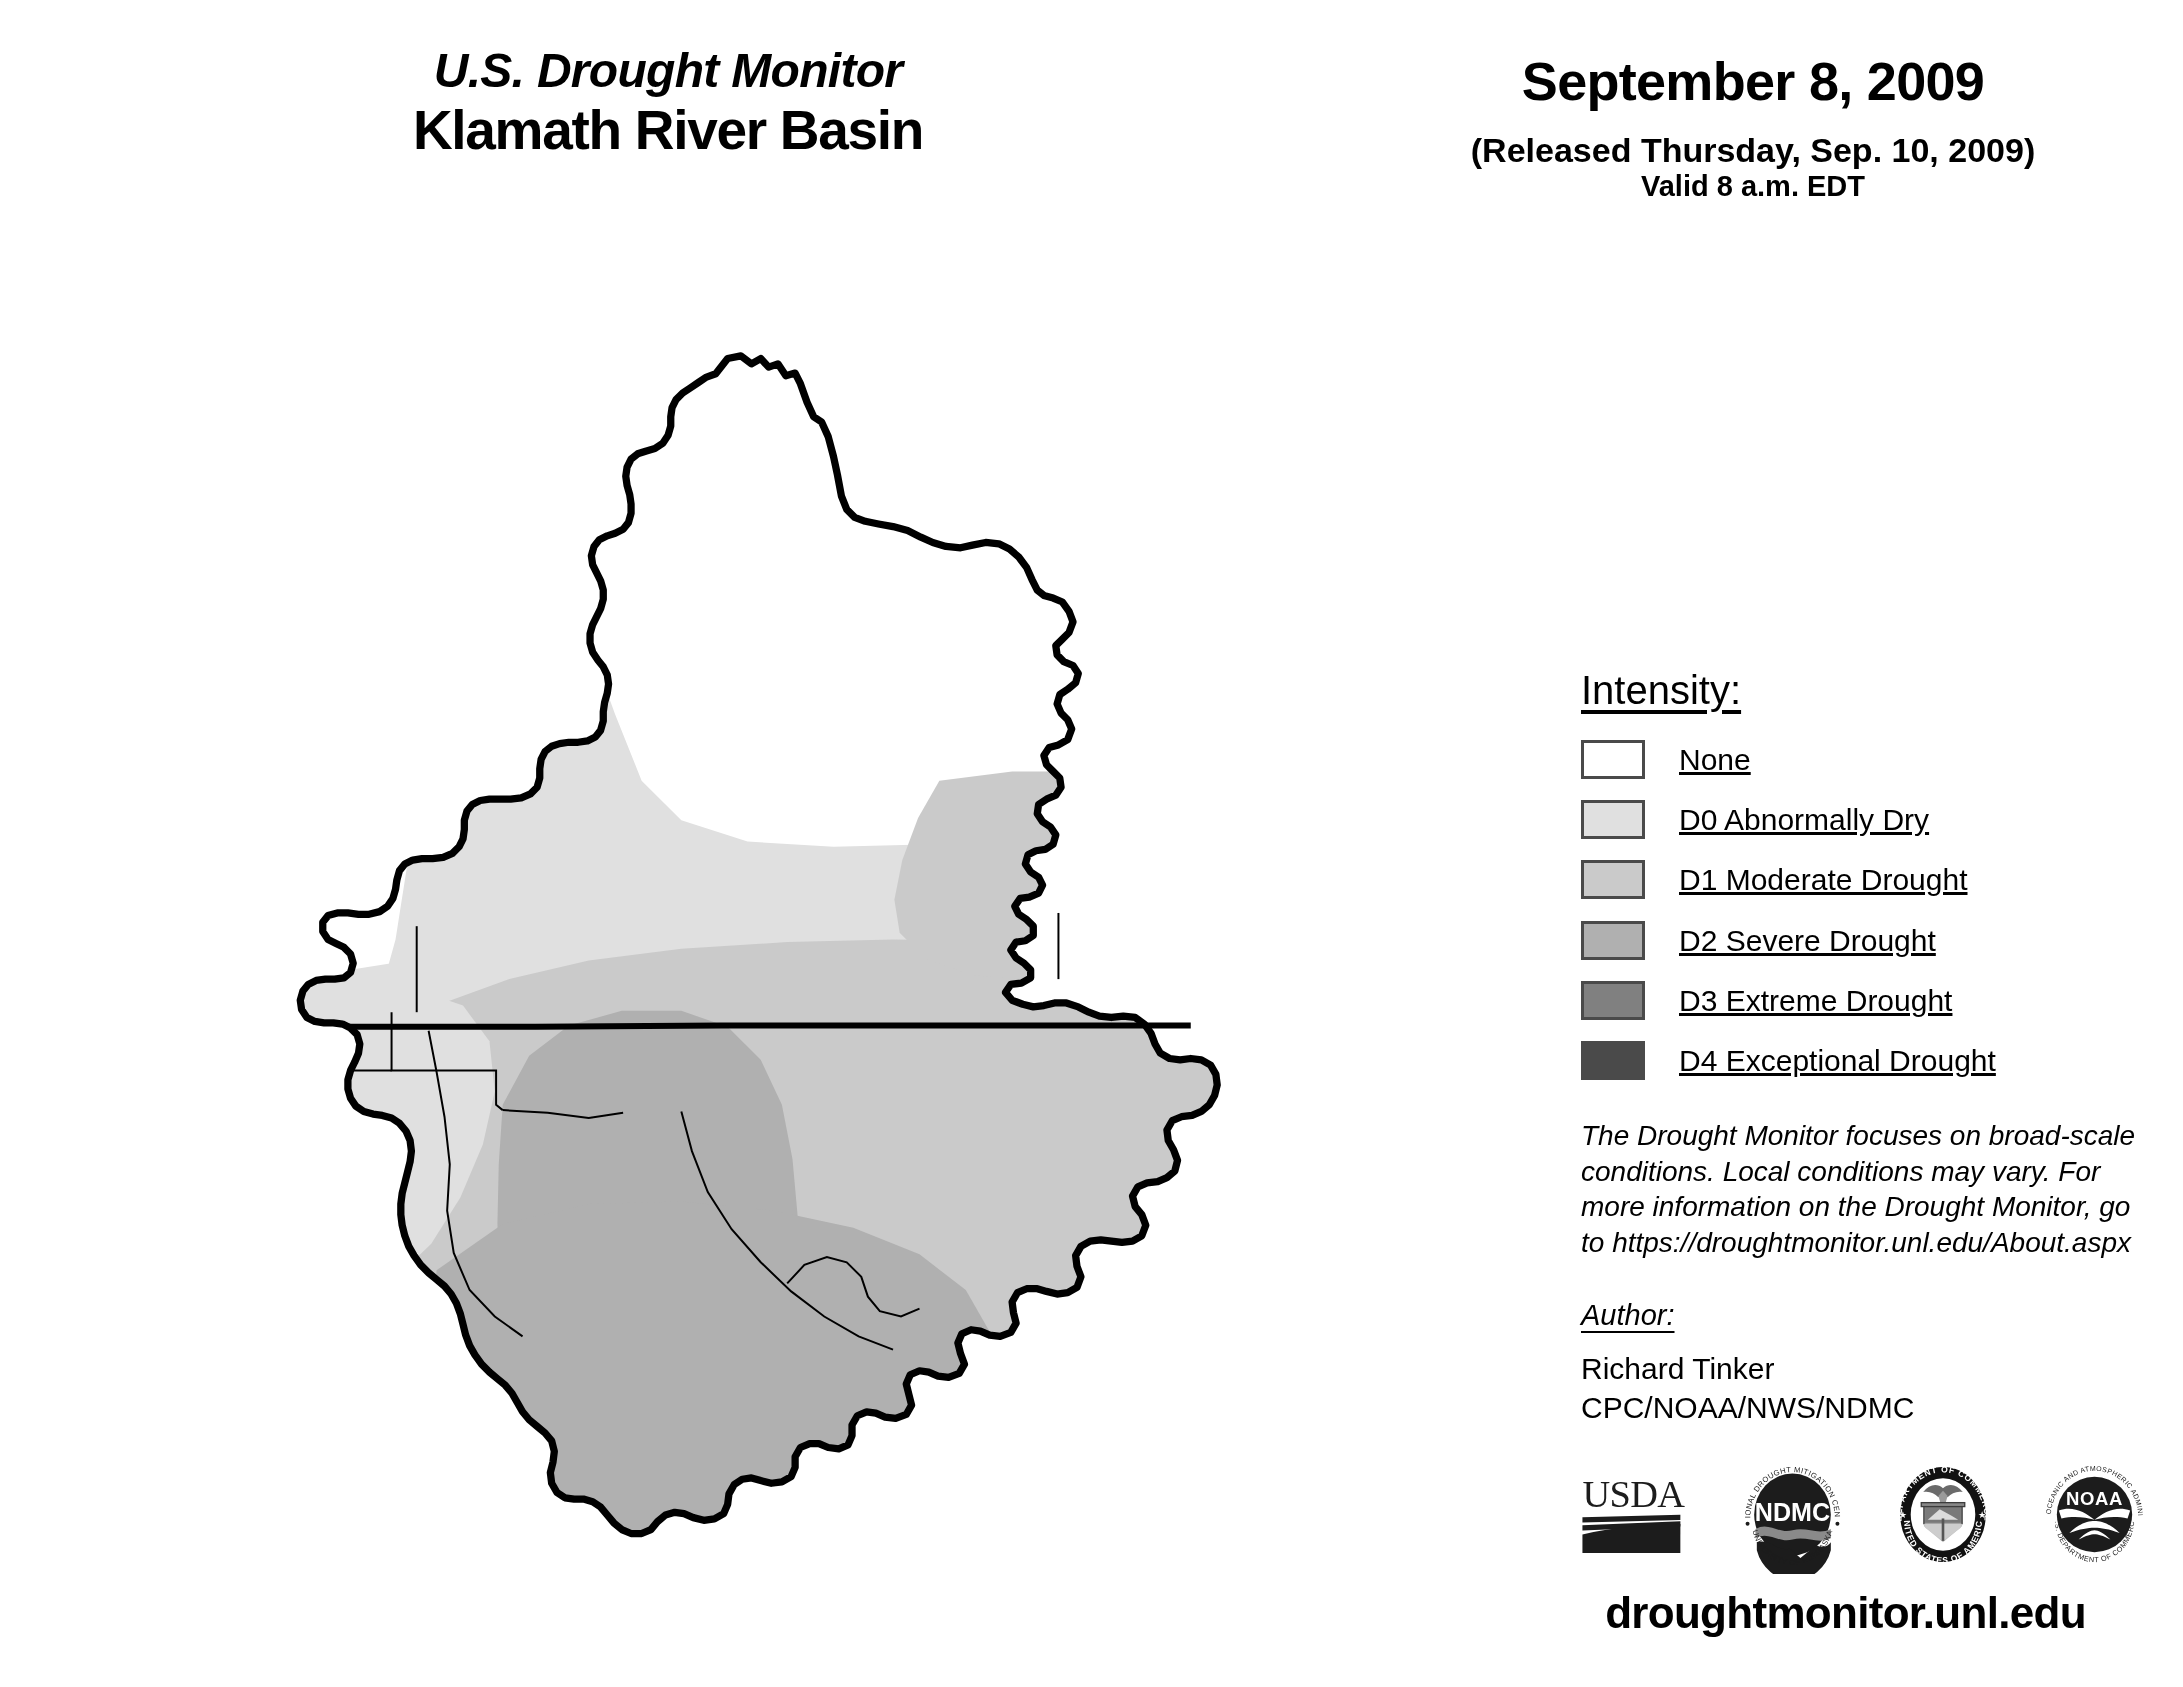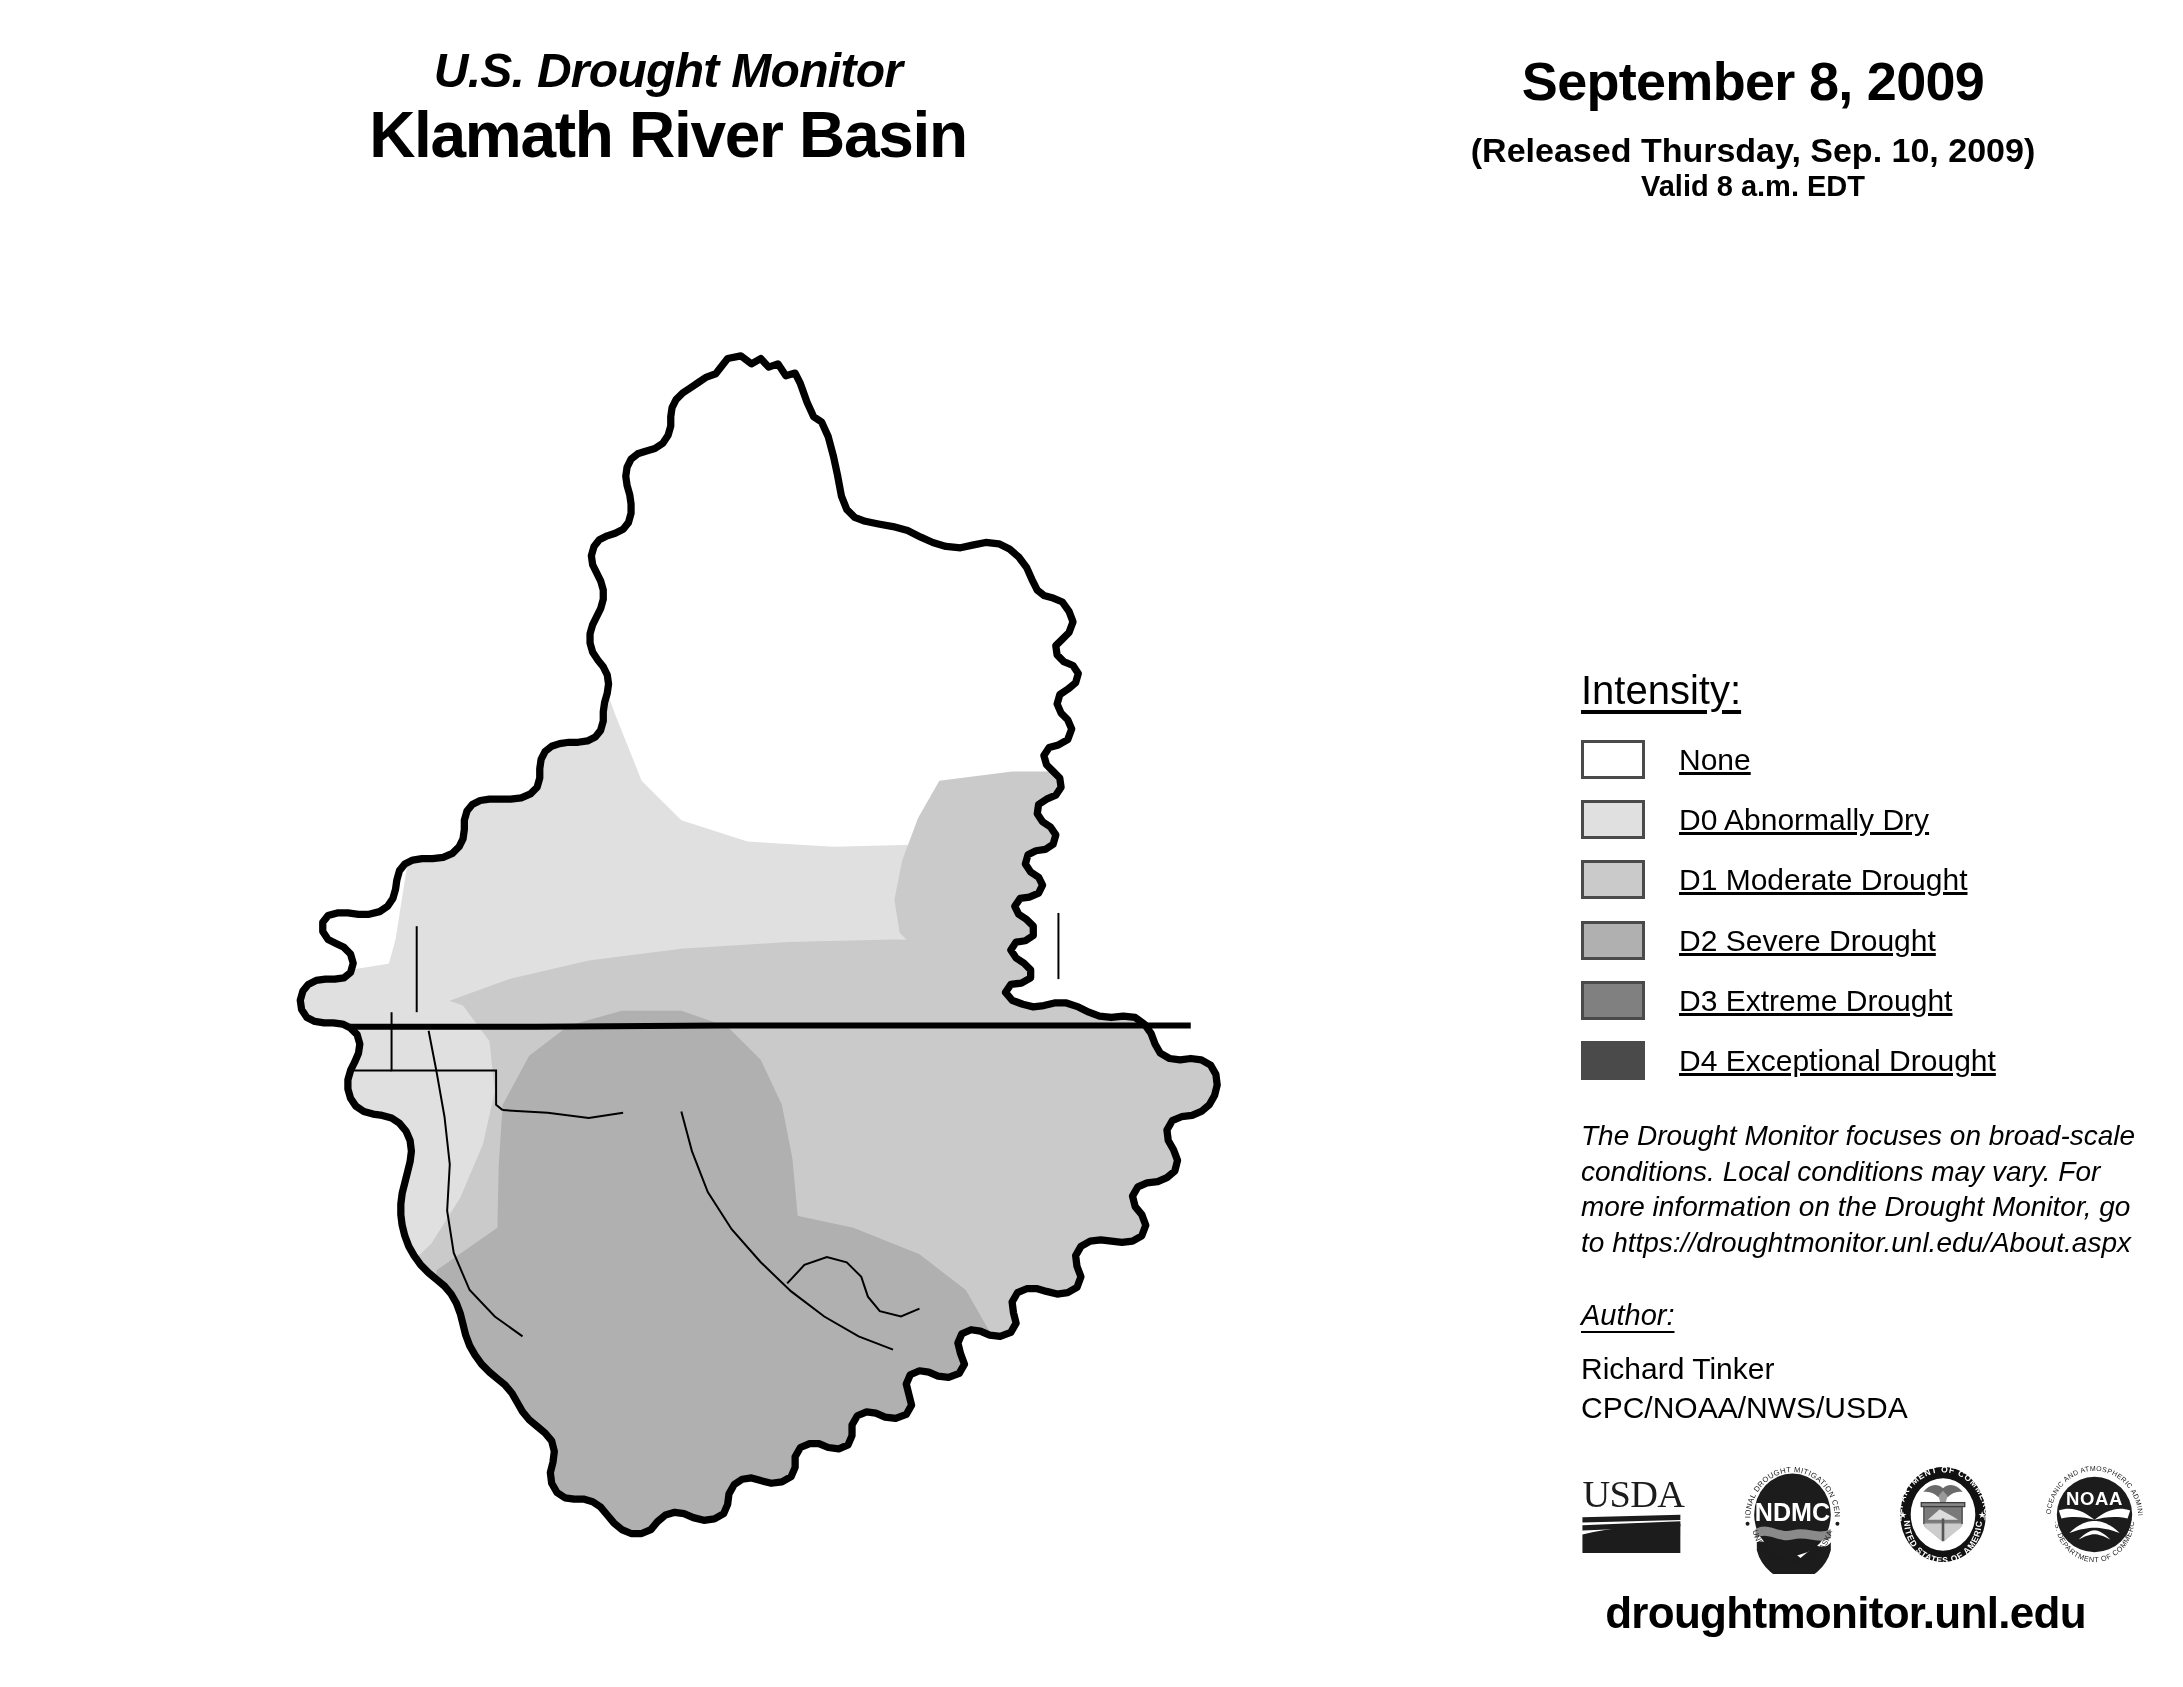--- a/index.html
+++ b/index.html
@@ -26,21 +26,21 @@
   }
   #title-small {
     font-size: 48px;
     font-weight: bold;
     font-style: italic;
     line-height: 1.05;
     letter-spacing: -0.7px;
     white-space: nowrap;
   }
   #title-main {
-    font-size: 64px;
+    font-size: 55px;
     font-weight: bold;
     line-height: 1.05;
     letter-spacing: -1.3px;
     margin-top: 5.3px;
     white-space: nowrap;
   }
 
   #header-right {
     position: absolute;
     left: 1442px;
@@ -463,21 +463,21 @@
     <div class="legend-swatch" style="background:#4A4A4A"></div>
     <div class="legend-label">D4 Exceptional Drought</div>
   </div>
 </div>
 
 <div id="disclaimer">The Drought Monitor focuses on broad-scale conditions. Local conditions may vary. For more information on the Drought Monitor, go to https://droughtmonitor.unl.edu/About.aspx</div>
 
 <div id="author-block">
   <div id="author-heading">Author:</div>
   <div class="author-line">Richard Tinker</div>
-  <div class="author-line">CPC/NOAA/NWS/USDA</div>
+  <div class="author-line">CPC/NOAA/NWS/NDMC</div>
 </div>
 
 <div id="logos">
 
   <div class="logo">
     <svg width="116" height="86" viewBox="0 0 175 130">
       <text x="2" y="54" font-family="Liberation Serif, serif" font-size="58" fill="#1c1c1c" letter-spacing="-1">USDA</text>
       <path d="M2,70 L150,66 L150,74 L2,78 Z" fill="#1c1c1c"></path>
       <path d="M2,82 L150,76 L150,84 L2,90 Z" fill="#1c1c1c"></path>
       <path d="M2,96 C50,84 110,80 150,80 L150,124 L2,124 Z" fill="#1c1c1c"></path>

